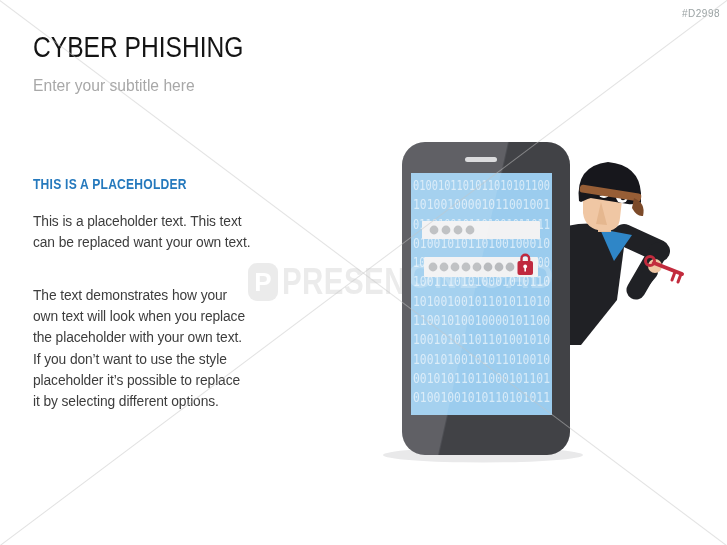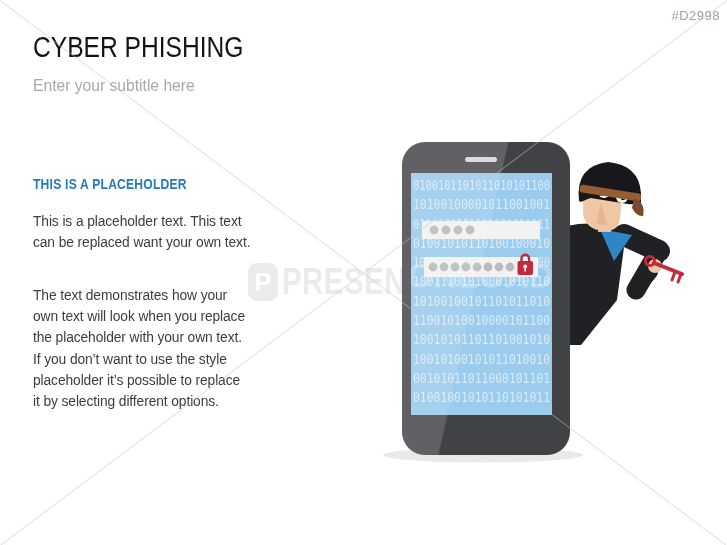--- a/index.html
+++ b/index.html
@@ -12,21 +12,21 @@
     transform-origin:0 0;z-index:5;pointer-events:none;}
   .line-a{top:0;transform:rotate(36.87deg);}
   .line-b{top:545px;transform:rotate(-36.87deg);}
   .wm{position:absolute;left:248px;top:261px;z-index:1;display:flex;align-items:center;color:rgba(90,90,90,.12);}
   .wm-logo{width:30px;height:38px;border-radius:9px;background:rgba(90,90,90,.12);
     display:flex;align-items:center;justify-content:center;flex:0 0 auto;}
   .wm-logo span{color:#ffffff;font-weight:bold;font-size:26px;line-height:1;}
   .wm-text{display:inline-block;transform:scaleX(.82);transform-origin:0 50%;
     font-weight:bold;font-size:36px;letter-spacing:.5px;white-space:nowrap;margin-left:4px;}
   
-  .product-code{position:absolute;top:8px;right:7px;font-size:13px;color:#9aa2a3;z-index:2;letter-spacing:.5px;}
+  .product-code{position:absolute;top:8px;right:7px;font-size:10px;color:#9aa2a3;z-index:2;letter-spacing:.5px;}
   .title{position:absolute;left:33px;top:30px;font-size:30px;color:#141414;z-index:2;
     transform:scaleX(.82);transform-origin:0 0;white-space:nowrap;font-weight:normal;margin:0;}
   .subtitle{position:absolute;left:33px;top:76px;font-size:17px;color:#a8a8a8;z-index:2;
     transform:scaleX(.92);transform-origin:0 0;white-space:nowrap;}
   .section-heading{position:absolute;left:33px;top:175px;z-index:2;color:#2579bd;
     font-weight:bold;font-size:15.5px;white-space:nowrap;}
   .section-heading span{display:inline-block;transform:scaleX(.78);transform-origin:0 50%;letter-spacing:.3px;}
   .para{position:absolute;left:33px;z-index:2;color:#3d3d3d;font-size:13.8px;letter-spacing:-.1px;}
   .para .line{height:21.2px;line-height:21.2px;white-space:nowrap;}
   .p1{top:211px;} .p2{top:261px;margin-top:24px;}

